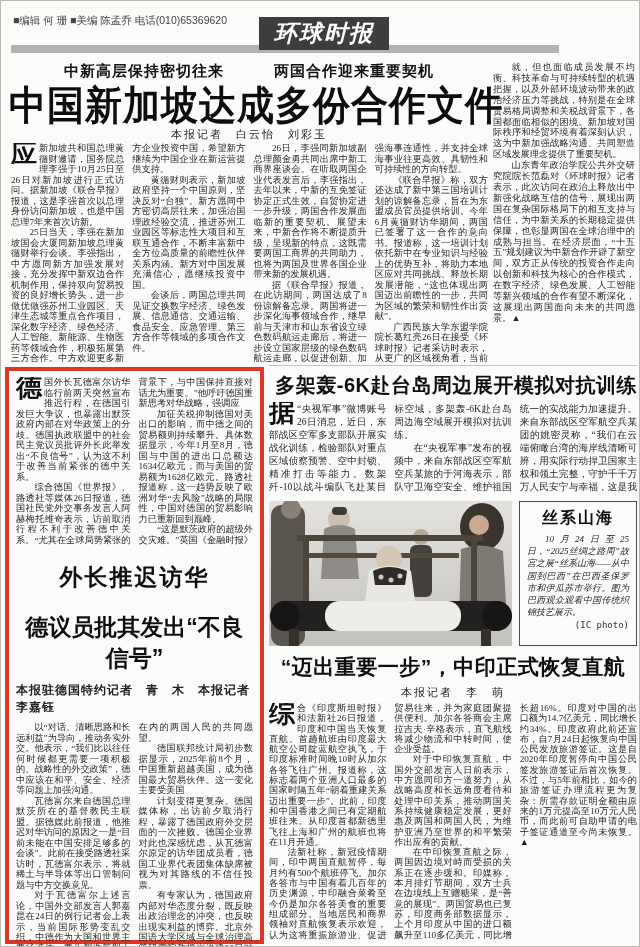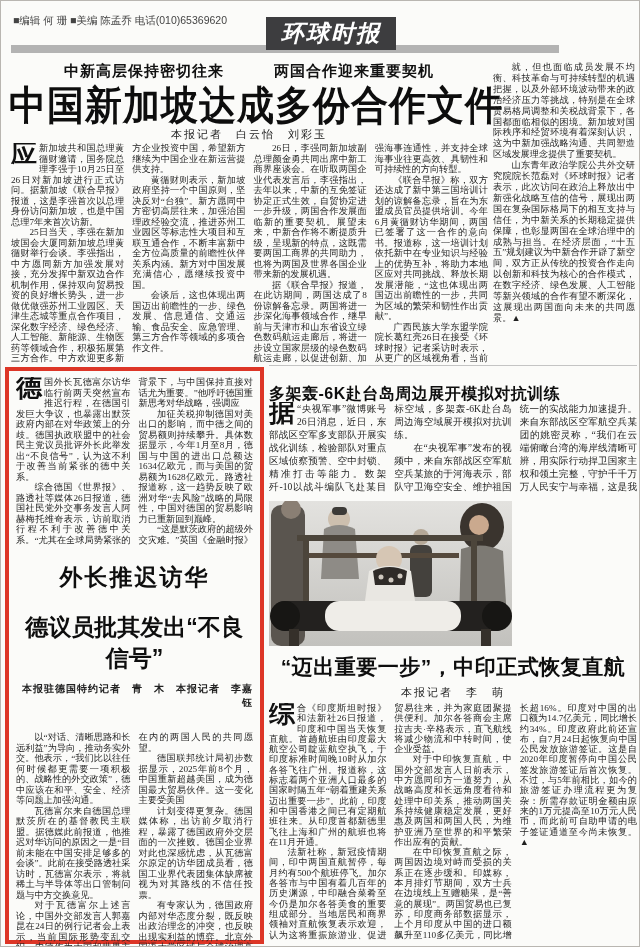--- a/index.html
+++ b/index.html
@@ -4,21 +4,21 @@
 <style>
   * { margin:0; padding:0; box-sizing:border-box; }
   html,body { width:640px; }
   body { background:#cfccc7; font-family:"Liberation Serif","DejaVu Serif",serif; color:#222; }
   .paper { position:relative; width:640px; height:947px; background:#fbfbf9; border:1px solid #b9b6b1; overflow:hidden; }
 
   
   .hdr-info { position:absolute; left:12px; top:11px; font-size:10.5px; line-height:16px; color:#333; font-family:"Liberation Sans",sans-serif; }
   .hdr-info .l1 { letter-spacing:.5px; }
   .hdr-info .l2 { color:#444; }
-  .masthead { position:absolute; left:265px; top:16px; width:130px; height:33px; background:#3d3d3f; color:#fff;
+  .masthead { position:absolute; left:258px; top:16px; width:130px; height:33px; background:#3d3d3f; color:#fff;
               display:flex; align-items:center; justify-content:center; z-index:2;
               font-size:23px; font-weight:bold; font-style:italic; letter-spacing:2px; }
   .section-label { position:absolute; right:14px; top:12px; display:flex; align-items:flex-start; }
   .section-title { font-size:21px; font-weight:bold; letter-spacing:3px; margin-top:12px; color:#2b2b2b; }
   .page-num { font-size:46px; font-weight:bold; color:#8f8f8f; line-height:44px; font-family:"Liberation Serif",serif; }
   .hdr-bar { position:absolute; left:10px; top:44px; width:548px; height:8px; background:#b3b3b3; }
 
   
   .kicker { position:absolute; left:10px; top:61px; width:476px; display:flex; justify-content:center; gap:50px;
             font-size:15px; font-weight:bold; font-family:Liberation Sans, sans-serif; color:#111; letter-spacing:1px; }
@@ -36,27 +36,27 @@
                column-count:4; column-gap:8px; column-fill:auto; overflow:hidden; }
   .col5 { position:absolute; left:492px; top:61px; width:142px; height:301px; overflow:hidden; line-height:10.9px; }
 
   
   .german-box { position:absolute; left:4px; top:366px; width:259px; height:577px; border:4px solid #dd3627;
                 background:#fbfbf9; padding:6px 7px 5px 7px; }
   .g-top { height:176px; column-count:2; column-gap:8px; column-fill:auto; overflow:hidden; }
   .g-h1, .g-h2 { text-align:center; font-family:"Liberation Sans",sans-serif; font-weight:900; color:#0e0e0e; }
   .g-h1 { font-size:23px; margin-top:9px; letter-spacing:2px; }
   .g-h2 { font-size:23px; margin-top:19px; letter-spacing:0; }
-  .g-byline { text-align:right; font-size:10px; font-weight:bold; margin:8px 0 22px 0; letter-spacing:1px; }
+  .g-byline { text-align:left; font-size:12px; font-weight:bold; margin:8px 0 6px 0; letter-spacing:1px; }
   .g-bottom { height:302px; column-count:2; column-gap:8px; column-fill:auto; overflow:hidden; }
 
   
   .rule-top-right { position:absolute; left:268px; top:364px; width:368px; height:1px; background:#c4c4c4; }
-  .h6k-headline { position:absolute; left:268px; top:371px; width:368px; text-align:left;
-                  font-family:"Liberation Sans",sans-serif; font-weight:900; font-size:16px; letter-spacing:.5px; color:#0e0e0e;margin-top:12px; }
+  .h6k-headline { position:absolute; left:268px; top:371px; width:368px; text-align:right;
+                  font-family:"Liberation Sans",sans-serif; font-weight:900; font-size:20px; letter-spacing:.5px; color:#0e0e0e; }
   .h6k-body { position:absolute; left:268px; top:401px; width:368px; height:93px;
               column-count:3; column-gap:8px; column-fill:auto; overflow:hidden; font-size:9.6px; line-height:13px; }
 
   .photo-wrap { position:absolute; left:268px; top:500px; width:243px; height:145px; background:#d9d9d6; overflow:hidden; }
   .photo-wrap svg { display:block; }
   .caption-box { position:absolute; left:518px; top:500px; width:118px; height:145px; border:1px solid #4a4a4a; background:#fbfbf9; padding:6px 7px; }
   .caption-title { text-align:center; font-family:"Liberation Sans",sans-serif; font-weight:900; font-size:16px; letter-spacing:2px; color:#0e0e0e; }
   .caption-text { margin-top:4px; font-size:9px; line-height:12.2px; text-align:justify; text-indent:2em; font-style:italic; color:#1d1d1d; }
   .caption-credit { text-align:right; font-size:9px; margin-top:2px; color:#333; font-family:"DejaVu Sans Mono",monospace; font-style:normal; }
 
@@ -83,21 +83,21 @@
   </div>
   <div class="headline-main">中国新加坡达成多份合作文件</div>
   <div class="byline-main">本报记者　白云怡　刘彩玉</div>
 
   <div class="main-cols bodytext">
     <p class="para lead-para">
       <span class="dropcap">应</span><span>新加坡共和国总理黄循财邀请，国务院总理李强于10月25日至26日对新加坡进行正式访问。据新加坡《联合早报》报道，这是李强首次以总理身份访问新加坡，也是中国总理7年来首次访新。</span>
     </p>
   <p class="para">25日当天，李强在新加坡国会大厦同新加坡总理黄循财举行会谈。李强指出，中方愿同新方加强发展对接，充分发挥中新双边合作机制作用，保持双向贸易投资的良好增长势头，进一步做优做强苏州工业园区、天津生态城等重点合作项目，深化数字经济、绿色经济、人工智能、新能源、生物医药等领域合作，积极拓展第三方合作。中方欢迎更多新方企业投资中国，希望新方继续为中国企业在新运营提供支持。</p>
       <p class="para">黄循财则表示，新加坡政府坚持一个中国原则，坚决反对“台独”。新方愿同中方密切高层往来，加强治国理政经验交流，推进苏州工业园区等标志性大项目和互联互通合作，不断丰富新中全方位高质量的前瞻性伙伴关系内涵。新方对中国发展充满信心，愿继续投资中国。</p>
-      <p class="para">会谈后，这也体现出两国迈出前瞻性的一步、绿色发展、信息通信、交通运输、食品安全、应急管理、第三方合作等领域的多项合作文件。</p>
+      <p class="para">会谈后，两国总理共同见证交换数字经济、绿色发展、信息通信、交通运输、食品安全、应急管理、第三方合作等领域的多项合作文件。</p>
       <p class="para">26日，李强同新加坡副总理颜金勇共同出席中新工商界座谈会。在听取两国企业代表发言后，李强指出，去年以来，中新的互免签证协定正式生效，自贸协定进一步升级，两国合作发展面临新的重要契机。展望未来，中新合作将不断提质升级，呈现新的特点，这既需要两国工商界的共同助力，也将为两国及世界各国企业带来新的发展机遇。</p>
       <p class="para">据《联合早报》报道，在此访期间，两国达成了8份谅解备忘录。两国将进一步深化海事领域合作，继早前与天津市和山东省设立绿色数码航运走廊后，将进一步设立国家层级的绿色数码航运走廊，以促进创新、加强海事连通性，并支持全球海事业往更高效、具韧性和可持续性的方向转型。</p>
       <p class="para">《联合早报》称，双方还达成了新中第三国培训计划的谅解备忘录，旨在为东盟成员官员提供培训。今年6月黄循财访华期间，两国已签署了这一合作的意向书。报道称，这一培训计划依托新中在专业知识与经验上的优势互补，将助力本地区应对共同挑战、释放长期发展潜能，“这也体现出两国迈出前瞻性的一步，共同为区域的繁荣和韧性作出贡献”。</p>
       <p class="para">广西民族大学东盟学院院长葛红亮26日在接受《环球时报》记者采访时表示，从更广的区域视角看，当前国际和地区格局正经历深刻变化，东盟在多年发展中取得显著成</p>
     </div>
   <div class="col5 bodytext">
       <p class="para">就，但也面临成员发展不均衡、科技革命与可持续转型的机遇把握，以及外部环境波动带来的政治经济压力等挑战，特别是在全球贸易格局调整和关税战背景下，各国都面临相似的困境。新加坡对国际秩序和经贸环境有着深刻认识，这为中新加强战略沟通、共同塑造区域发展理念提供了重要契机。</p>
       <p class="para">山东青年政治学院公共外交研究院院长范磊对《环球时报》记者表示，此次访问在政治上释放出中新强化战略互信的信号，展现出两国在复杂国际格局下的相互支持与信任，为中新关系的长期稳定提供保障，也彰显两国在全球治理中的成熟与担当。在经济层面，“十五五”规划建议为中新合作开辟了新空间，双方正从传统的投资合作走向以创新和科技为核心的合作模式，在数字经济、绿色发展、人工智能等新兴领域的合作有望不断深化，这展现出两国面向未来的共同愿景。▲</p>
     </div>
 
@@ -171,20 +171,25 @@
 
       <rect x="2" y="100" width="239" height="30" rx="14" fill="#23211f"></rect>
       <rect x="56" y="100" width="136" height="30" rx="14" fill="#efedе8"></rect>
       <rect x="56" y="100" width="136" height="30" rx="14" fill="#efede8"></rect>
       <circle cx="16" cy="115" r="15" fill="#171614"></circle>
       <circle cx="228" cy="115" r="15" fill="#171614"></circle>
       <rect x="20" y="128" width="10" height="17" fill="#35302a"></rect>
       <rect x="212" y="128" width="10" height="17" fill="#35302a"></rect>
     </svg>
   </div>
+  <div class="caption-box">
+    <div class="caption-title">丝系山海</div>
+    <div class="caption-text">10月24日至25日，“2025丝绸之路周”故宫之展“丝系山海——从中国到巴西”在巴西圣保罗市和伊瓜苏市举行。图为巴西观众观看中国传统织锦技艺展示。</div>
+    <div class="caption-credit">(IC photo)</div>
+  </div>
 
   <div class="india-headline">“迈出重要一步”，中印正式恢复直航</div>
   <div class="india-byline">本报记者　李　萌</div>
   <div class="india-body bodytext">
     <p class="para lead-para">
       <span class="dropcap">综</span><span>合《印度斯坦时报》和法新社26日报道，印度和中国当天恢复直航。首趟航班由印度最大航空公司靛蓝航空执飞，于印度标准时间晚10时从加尔各答飞往广州。报道称，这标志着两个亚洲人口最多的国家时隔五年“朝着重建关系迈出重要一步”。此前，印度和中国香港之间已有定期航班往来。从印度首都新德里飞往上海和广州的航班也将在11月开通。</span>
     </p>
   <p class="para">法新社称，新冠疫情期间，印中两国直航暂停，每月约有500个航班停飞。加尔各答市与中国有着几百年的历史渊源，中印融合菜肴至今仍是加尔各答美食的重要组成部分。当地居民和商界领袖对直航恢复表示欢迎，认为这将重振旅游业、促进贸易往来，并为家庭团聚提供便利。加尔各答商会主席拉吉夫·辛格表示，直飞航线将减少物流和中转时间，使企业受益。</p>
       <p class="para">对于中印恢复直航，中国外交部发言人日前表示，中方愿同印方一道努力，从战略高度和长远角度看待和处理中印关系，推动两国关系持续健康稳定发展，更好惠及两国和两国人民，为维护亚洲乃至世界的和平繁荣作出应有的贡献。</p>
       <p class="para">在中印恢复直航之际，两国因边境对峙而受损的关系正在逐步缓和。印媒称，本月排灯节期间，双方士兵在边境线上互赠糖果，是“善意的展现”。两国贸易也已复苏，印度商务部数据显示，上个月印度从中国的进口额飙升至110多亿美元，同比增长超16%。印度对中国的出口额为14.7亿美元，同比增长约34%。印度政府此前还宣布，自7月24日起恢复向中国公民发放旅游签证。这是自2020年印度暂停向中国公民签发旅游签证后首次恢复。不过，与5年前相比，如今的旅游签证办理流程更为复杂：所需存款证明金额由原来的1万元提高至10万元人民币，而此前可自助申请的电子签证通道至今尚未恢复。▲</p>

